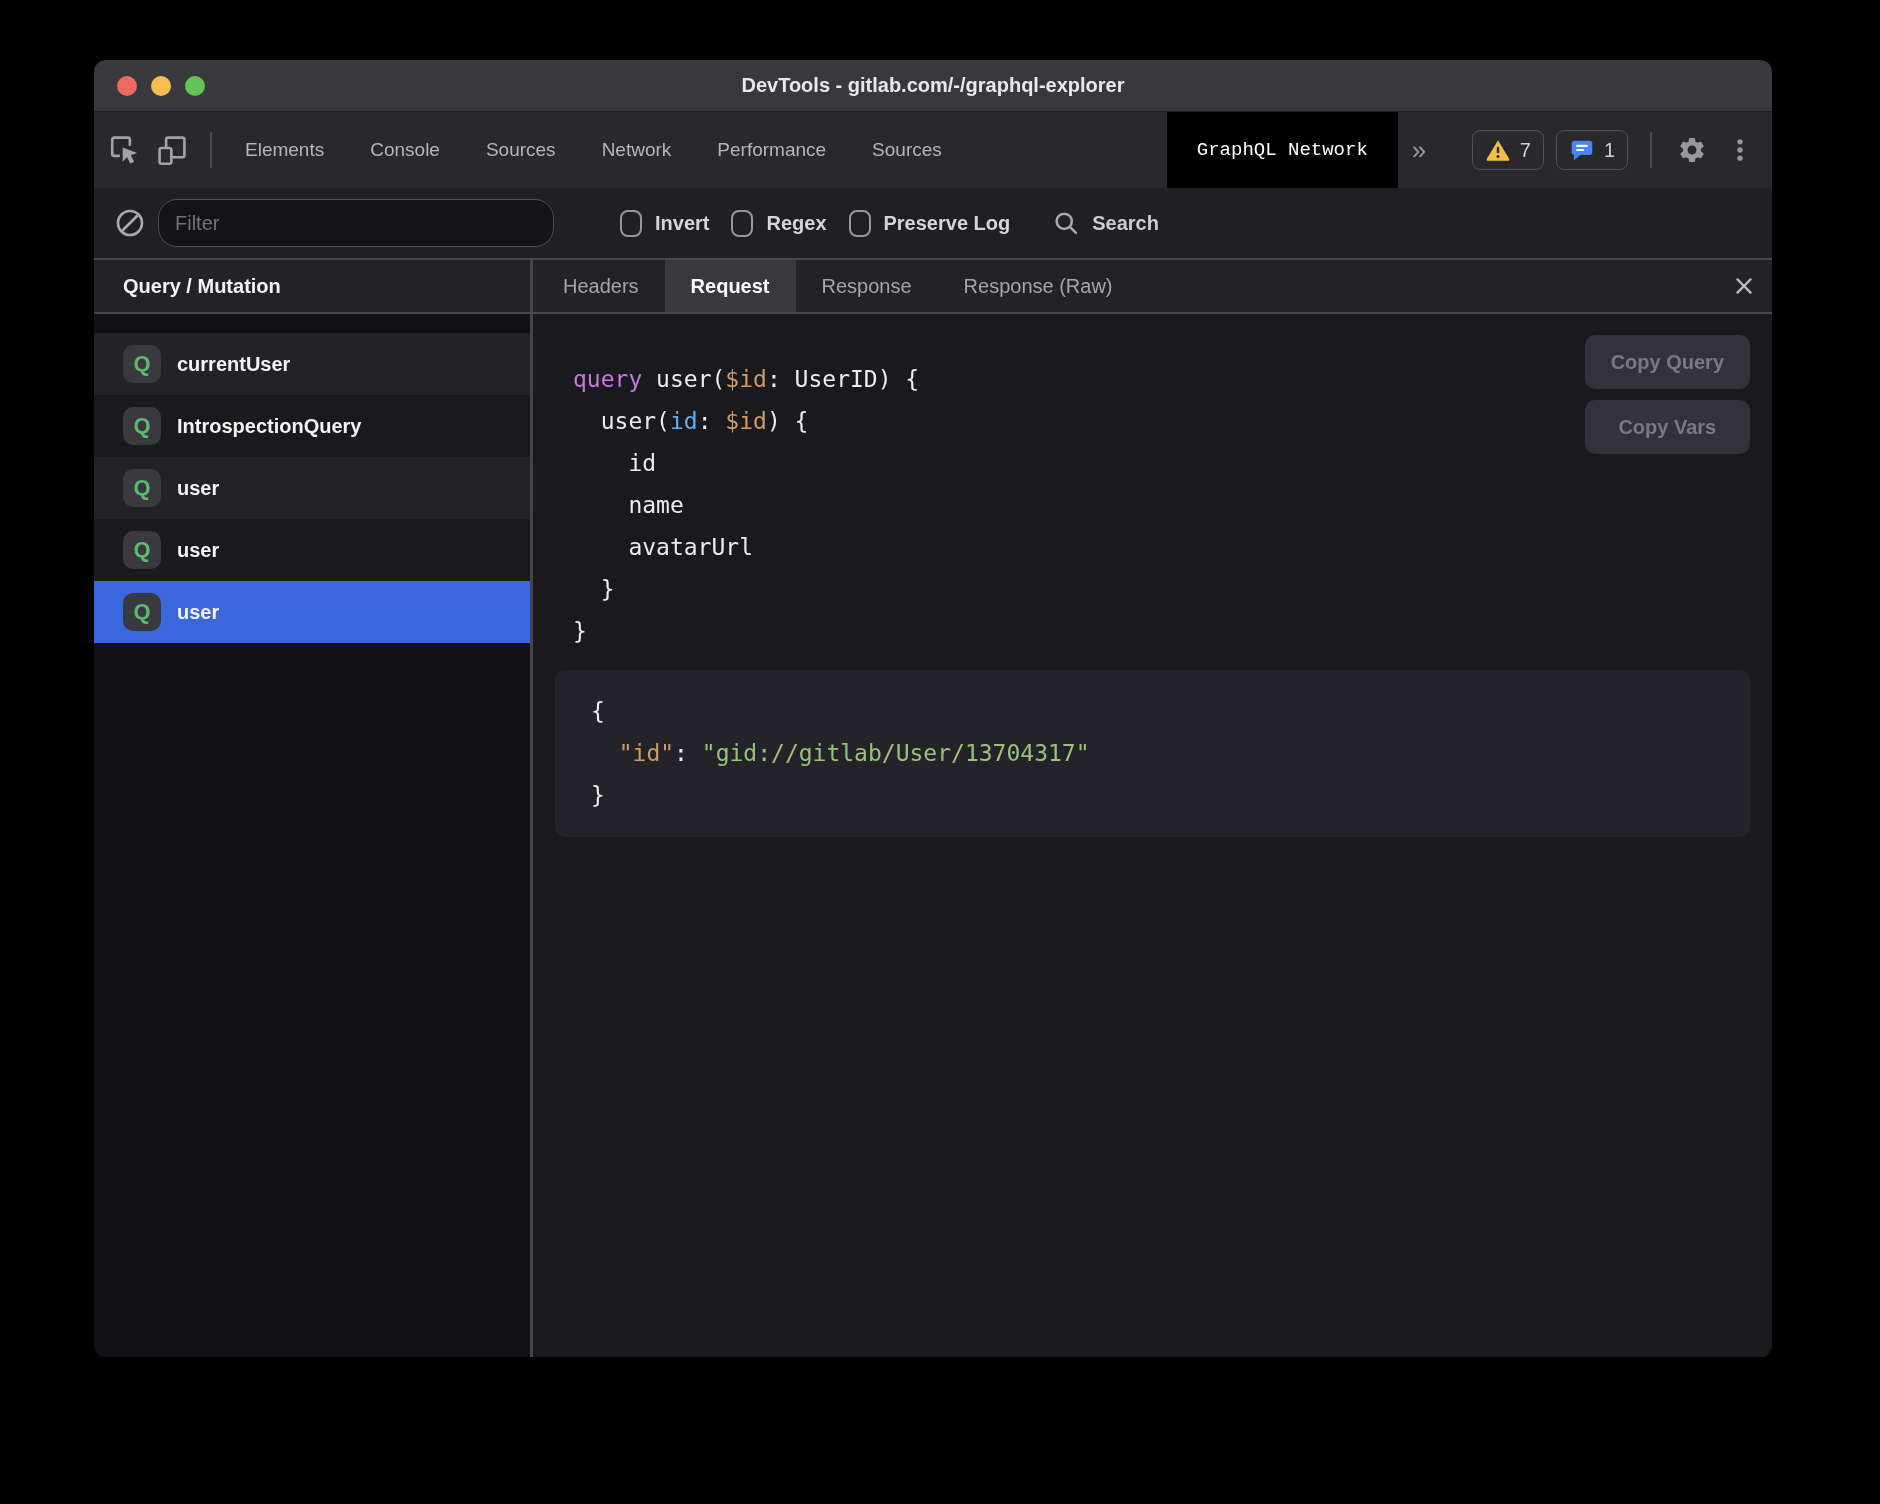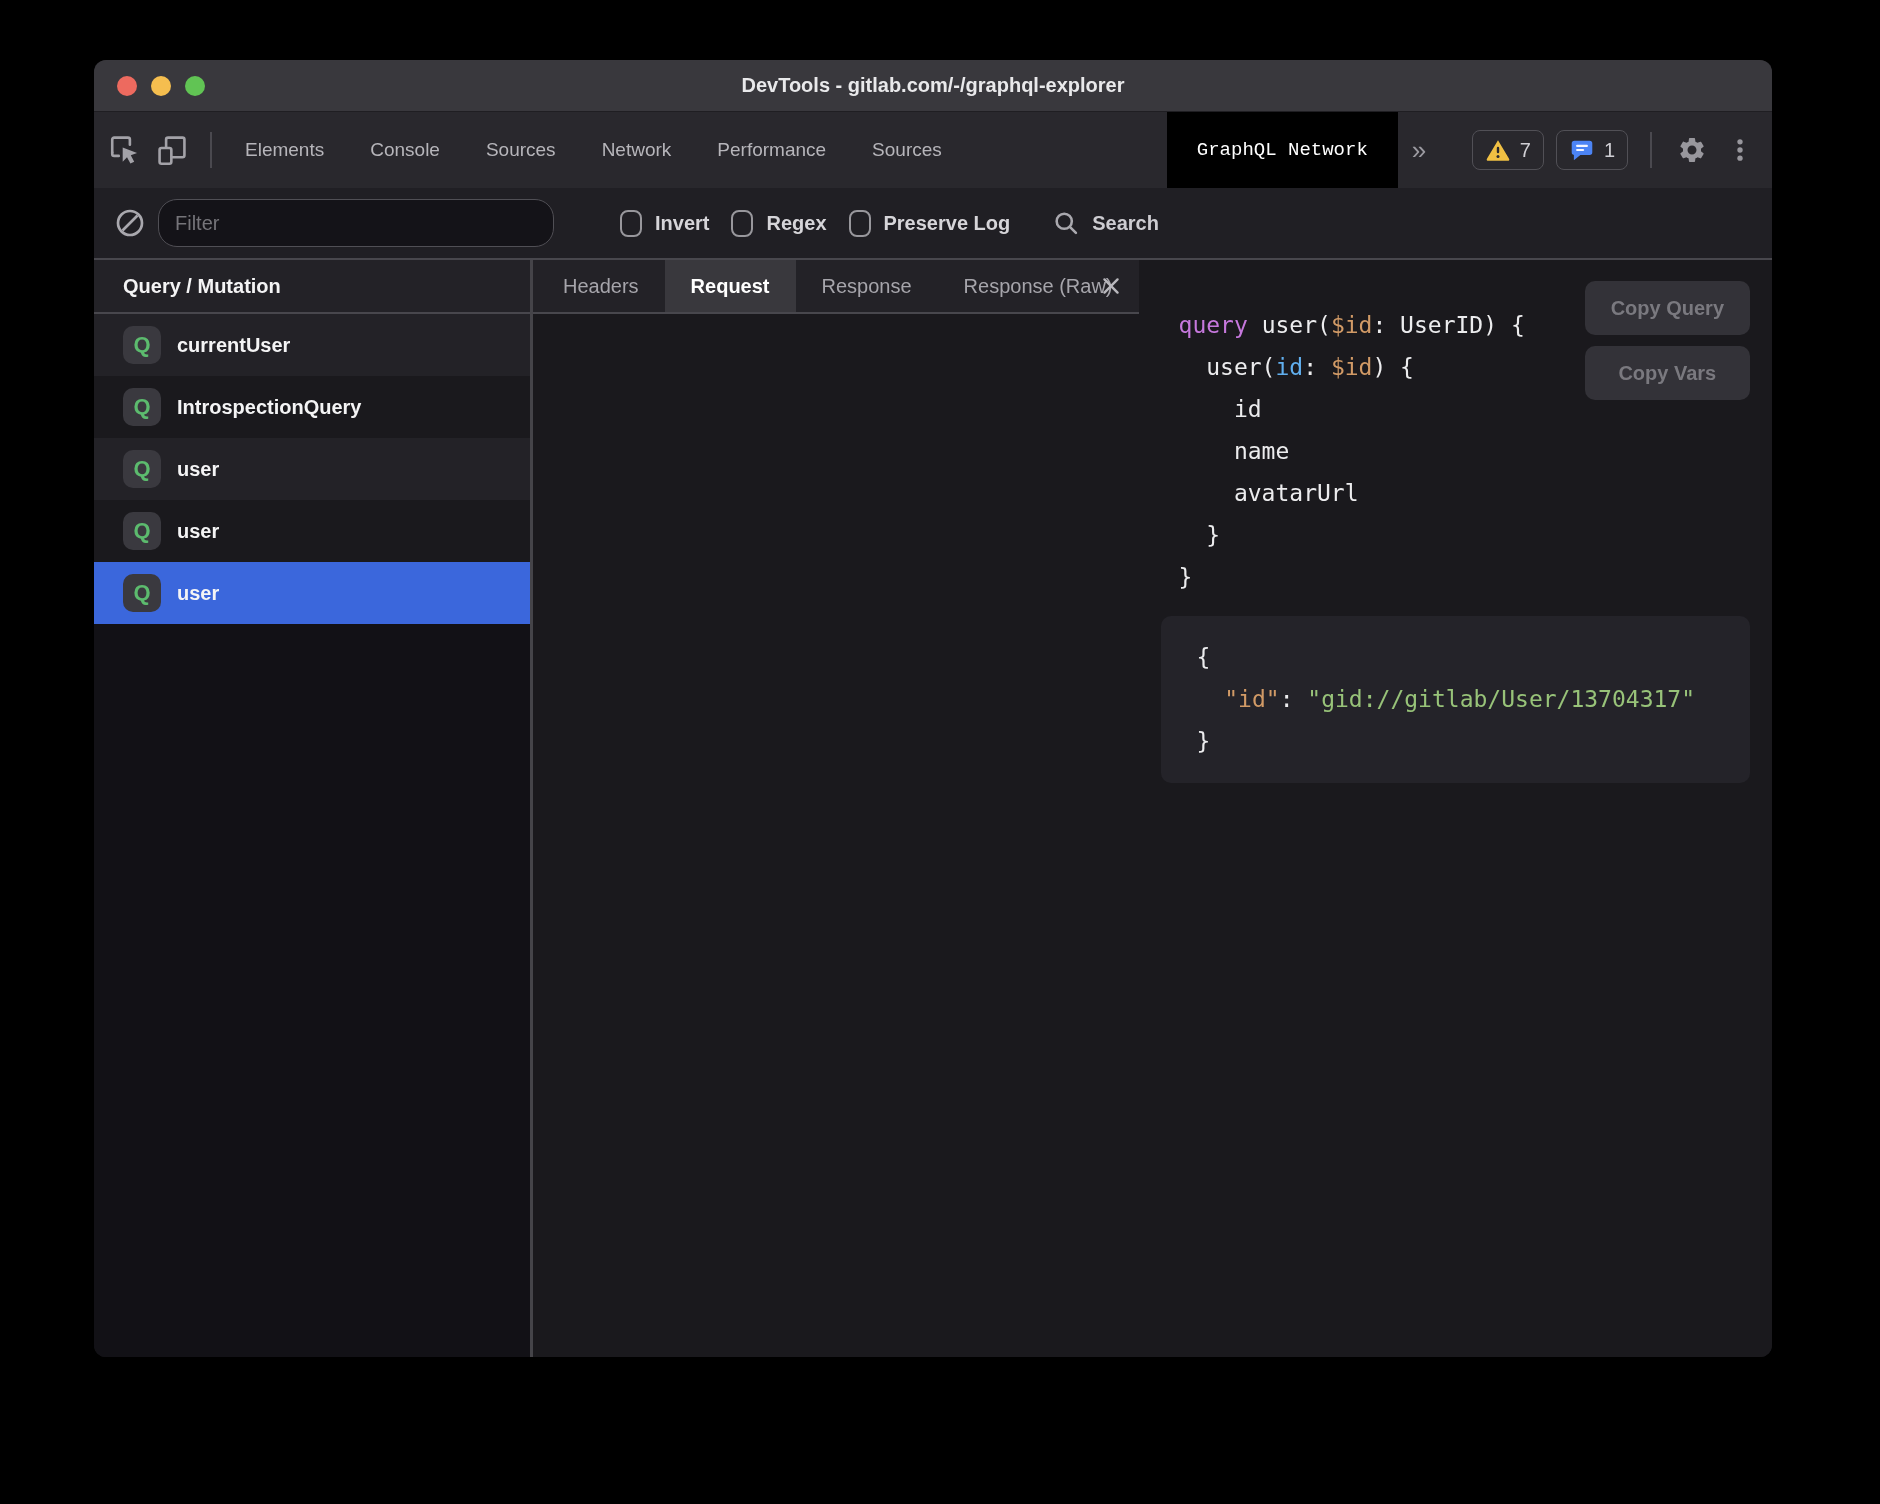--- a/index.html
+++ b/index.html
@@ -36,32 +36,32 @@
   .filter-input{width:396px;height:48px;background:#141318;border:1.5px solid #504F55;border-radius:19px;
     color:#E8E8EA;font-size:20px;padding:0 16px;outline:none;font-family:inherit;margin-right:42px;}
   .filter-input::placeholder{color:#757479;}
   .filter-checks{display:flex;align-items:center;gap:22px;margin-right:42px;padding-left:24px;}
   .check{display:inline-flex;align-items:center;gap:13px;color:#D6D5D9;font-weight:700;font-size:20px;}
   .box{width:22px;height:27px;border:2px solid #98979C;border-radius:8px;background:transparent;flex:none;}
   .search-wrap{display:inline-flex;align-items:center;gap:12px;color:#CDCCD1;font-weight:700;font-size:20px;}
   
   .main{display:flex;height:1097px;}
   .sidebar{width:439px;flex:none;background:#121116;border-right:3px solid #454449;
-    display:flex;flex-direction:column;}
+    display:flex;flex-direction:column;gap:19px;}
   .side-header{height:54px;flex:none;background:#232227;border-bottom:2px solid #48474D;
     display:flex;align-items:center;padding-left:29px;color:#F4F4F5;font-weight:700;font-size:20px;}
   .q-row{height:62px;display:flex;align-items:center;padding-left:29px;gap:16px;}
   #query-list .q-row:nth-child(odd){background:#232227;}
   #query-list .q-row:nth-child(even){background:#1A191D;}
   #query-list .q-row.selected{background:var(--c-accent_blue);}
   .q-badge{width:38px;height:38px;flex:none;background:#3A393F;border-radius:10px;color:#5CBB6E;
     font-weight:700;font-size:22px;display:flex;align-items:center;justify-content:center;}
   .q-label{color:#F4F4F5;font-weight:700;font-size:20px;}
   
-  .detail{flex:1;display:flex;flex-direction:row;background:#1A191D;min-width:0;}
+  .detail{flex:1;display:flex;flex-direction:column;background:#1A191D;min-width:0;}
   .detail-tabs-row{height:54px;flex:none;background:#232227;border-bottom:2px solid #48474D;
     display:flex;align-items:stretch;padding-left:4px;position:relative;}
   .d-tab{display:flex;align-items:center;padding:0 26px;font-size:20px;color:#A6A5AB;white-space:nowrap;}
   .d-tab.selected{background:#39383D;color:#FFF;font-weight:700;}
   .close-x{position:absolute;right:16px;top:0;height:100%;display:flex;align-items:center;color:#B9B8BD;}
   .detail-content{flex:1;position:relative;overflow:hidden;}
   .copy-buttons{position:absolute;top:21px;right:22px;display:flex;flex-direction:column;
     gap:11px;}
   .copy-buttons button{height:54px;background:#333238;border:none;border-radius:10px;color:#7A797F;
     font-weight:700;font-size:20px;padding:0 26px;font-family:inherit;cursor:pointer;}

